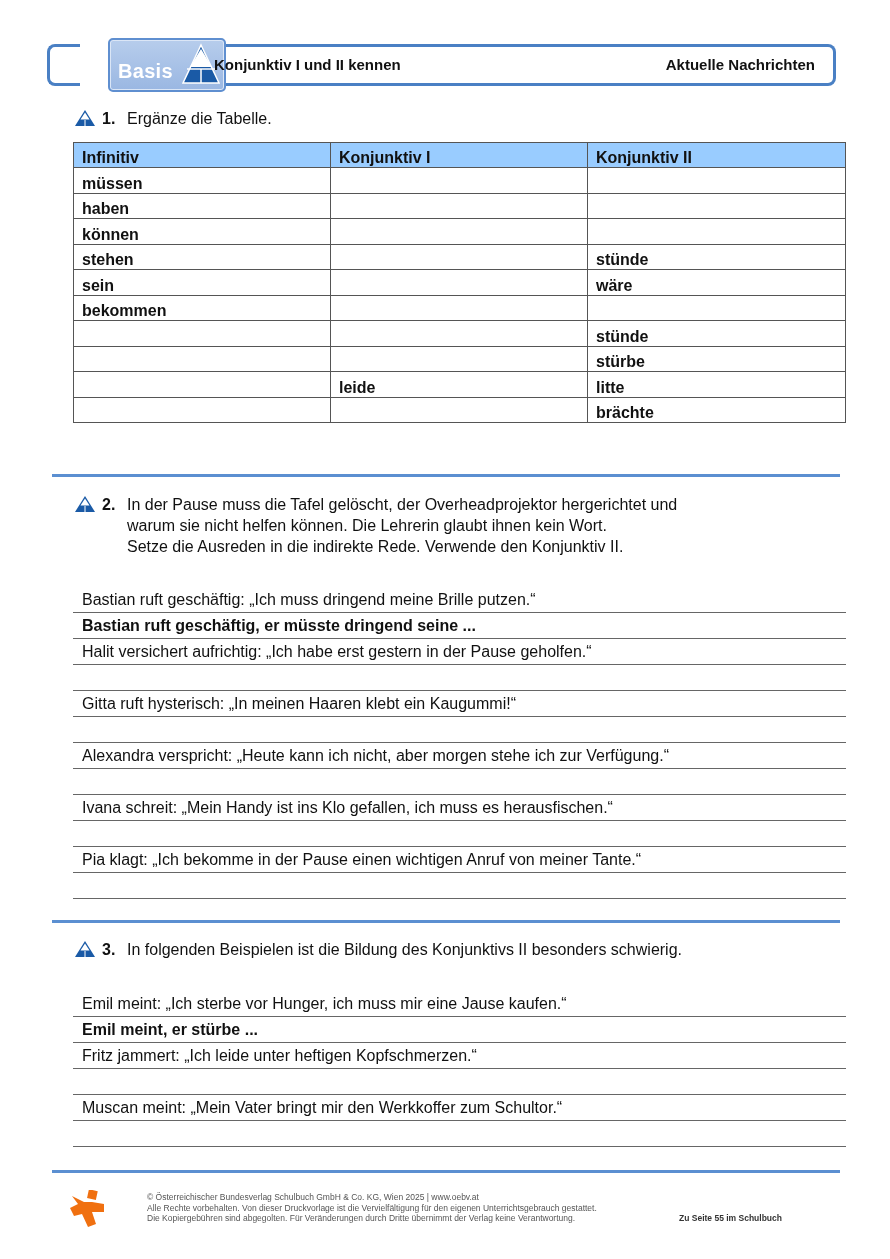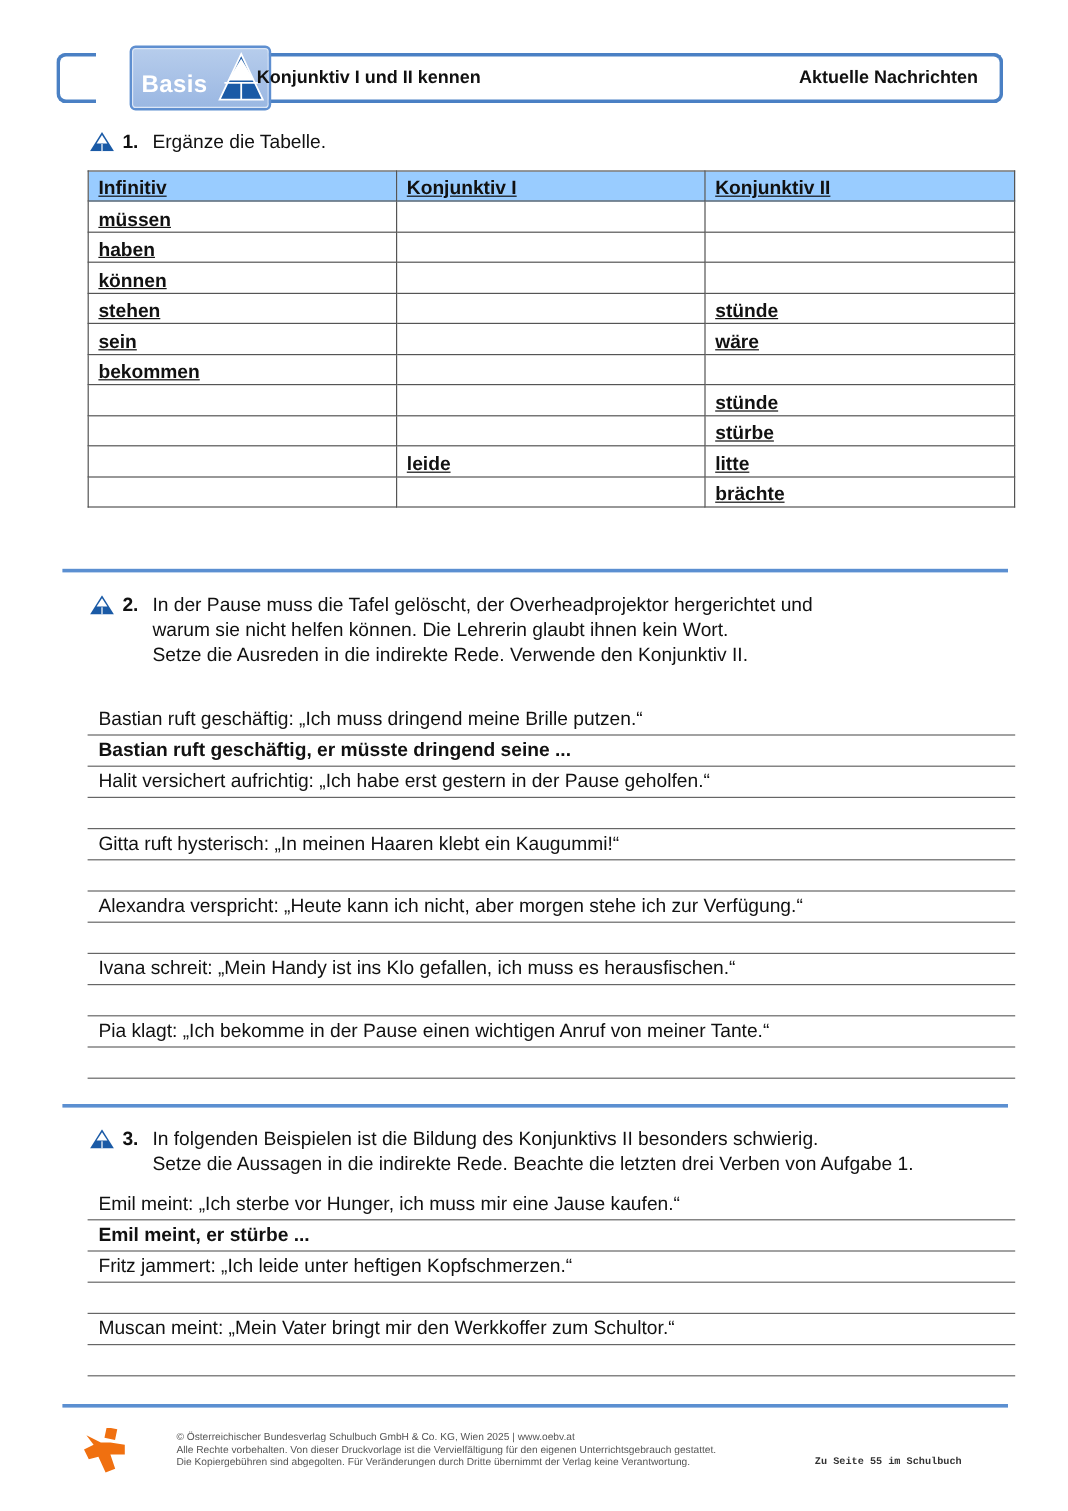--- a/index.html
+++ b/index.html
@@ -15,37 +15,37 @@
   .hdr-right { position: absolute; right: 75px; top: 56px; font-size: 15px; font-weight: bold; }
 
   
   .task { position: absolute; left: 75px; font-size: 16px; line-height: 21px; }
   .task .tri { position: absolute; left: 0; top: 2px; }
   .task .num { position: absolute; left: 27px; top: 0; font-weight: bold; }
   .task .txt { position: absolute; left: 52px; top: 0; white-space: nowrap; }
   .task .txt div { height: 21px; }
 
   
-  table.conj { position: absolute; left: 73px; top: 142px; width: 773px; border-collapse: collapse; font-size: 16px; text-decoration: underline; }
+  table.conj { position: absolute; left: 73px; top: 142px; width: 773px; border-collapse: collapse; font-size: 16px; }
   table.conj th, table.conj td { border: 1.5px solid #555; height: 24.5px; padding: 0 0 0 8px; text-align: left; font-weight: bold; vertical-align: bottom; }
   table.conj th { background: #99ccff; height: 24px; }
   table.conj col.c1 { width: 257px; }
   table.conj col.c2 { width: 257px; }
 
   .sep { position: absolute; left: 52px; width: 788px; height: 3px; background: #5b8fd1; }
 
   
   .lines { position: absolute; left: 73px; width: 773px; }
   .wline { height: 26px; border-bottom: 1.5px solid #666; box-sizing: border-box; font-size: 16px; line-height: 26px; padding-left: 9px; white-space: nowrap; overflow: hidden; }
   .wline.b { font-weight: bold; }
 
   
   .ftr-logo { position: absolute; left: 70px; top: 1190px; }
   .ftr-text { position: absolute; left: 147px; top: 1192px; font-size: 8.5px; color: #555; line-height: 10.5px; }
-  .ftr-right { position: absolute; left: 679px; top: 1213px; font-size: 8.5px; font-weight: bold; color: #333; font-family: Liberation Mono, monospace; }
+  .ftr-right { position: absolute; left: 679px; top: 1213px; font-size: 8.5px; font-weight: bold; color: #333; }
 </style>
 </head>
 <body>
 
 <div class="hdr-bracket"></div>
 <div class="hdr-box"></div>
 <div class="logo">
   <span class="logo-text">Basis</span>
   <svg class="logo-tri" width="40" height="42" viewBox="0 0 40 42">
     <polygon points="20,2 38,40 2,40" fill="#1a5aa6" stroke="#ffffff" stroke-width="1.5"></polygon>
@@ -171,21 +171,20 @@
 
 <div class="task" style="top:939px;">
   <svg class="tri" width="20" height="16" viewBox="0 0 20 16">
     <polygon points="10,0 20,16 0,16" fill="#1a5aa6"></polygon>
     <polygon points="10,2.5 14.5,9.5 5.5,9.5" fill="#ffffff"></polygon>
     <line x1="10" y1="10" x2="10" y2="16" stroke="#fff" stroke-width="1"></line>
   </svg>
   <span class="num">3.</span>
   <div class="txt">
     <div>In folgenden Beispielen ist die Bildung des Konjunktivs II besonders schwierig.</div>
-    <div>Setze die Aussagen in die indirekte Rede. Beachte die letzten drei Verben von Aufgabe 1.</div>
   </div>
 </div>
 
 <div class="lines" style="top:991px;">
   <div class="wline">Emil meint: „Ich sterbe vor Hunger, ich muss mir eine Jause kaufen.“</div>
   <div class="wline b">Emil meint, er stürbe ...</div>
   <div class="wline">Fritz jammert: „Ich leide unter heftigen Kopfschmerzen.“</div>
   <div class="wline"></div>
   <div class="wline">Muscan meint: „Mein Vater bringt mir den Werkkoffer zum Schultor.“</div>
   <div class="wline"></div>

